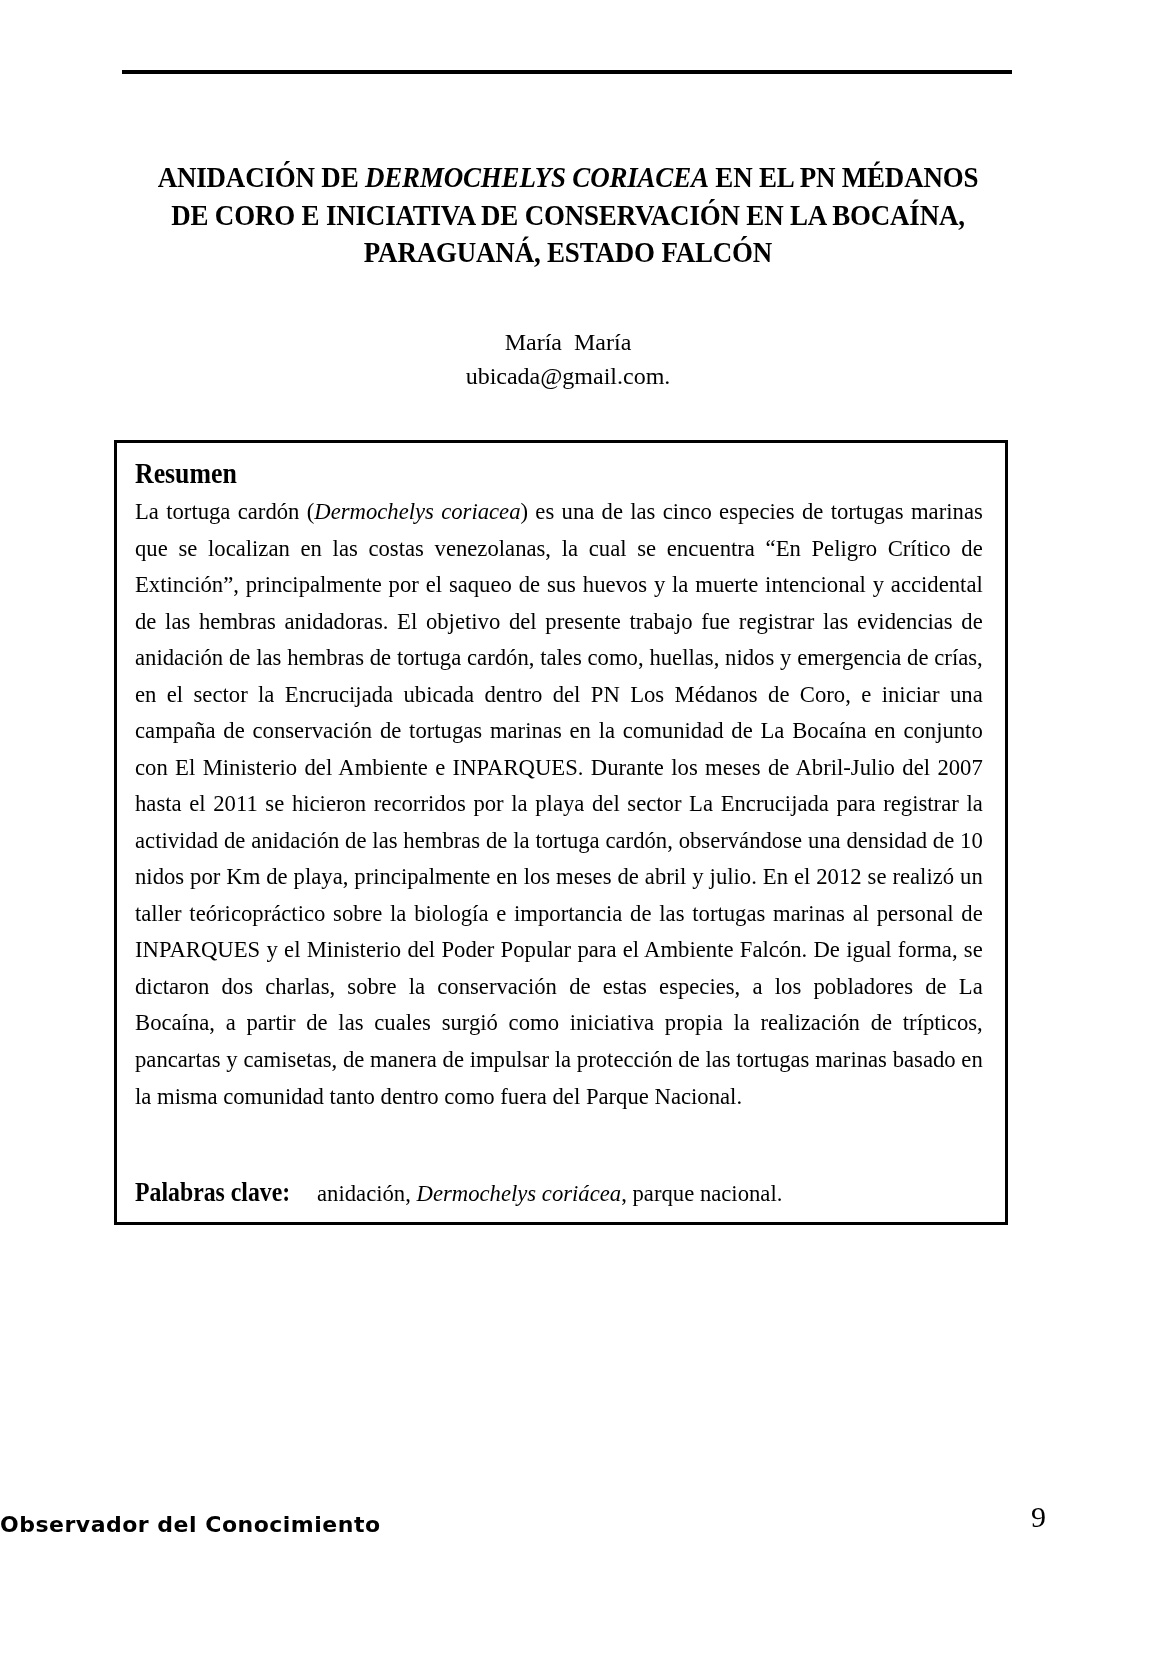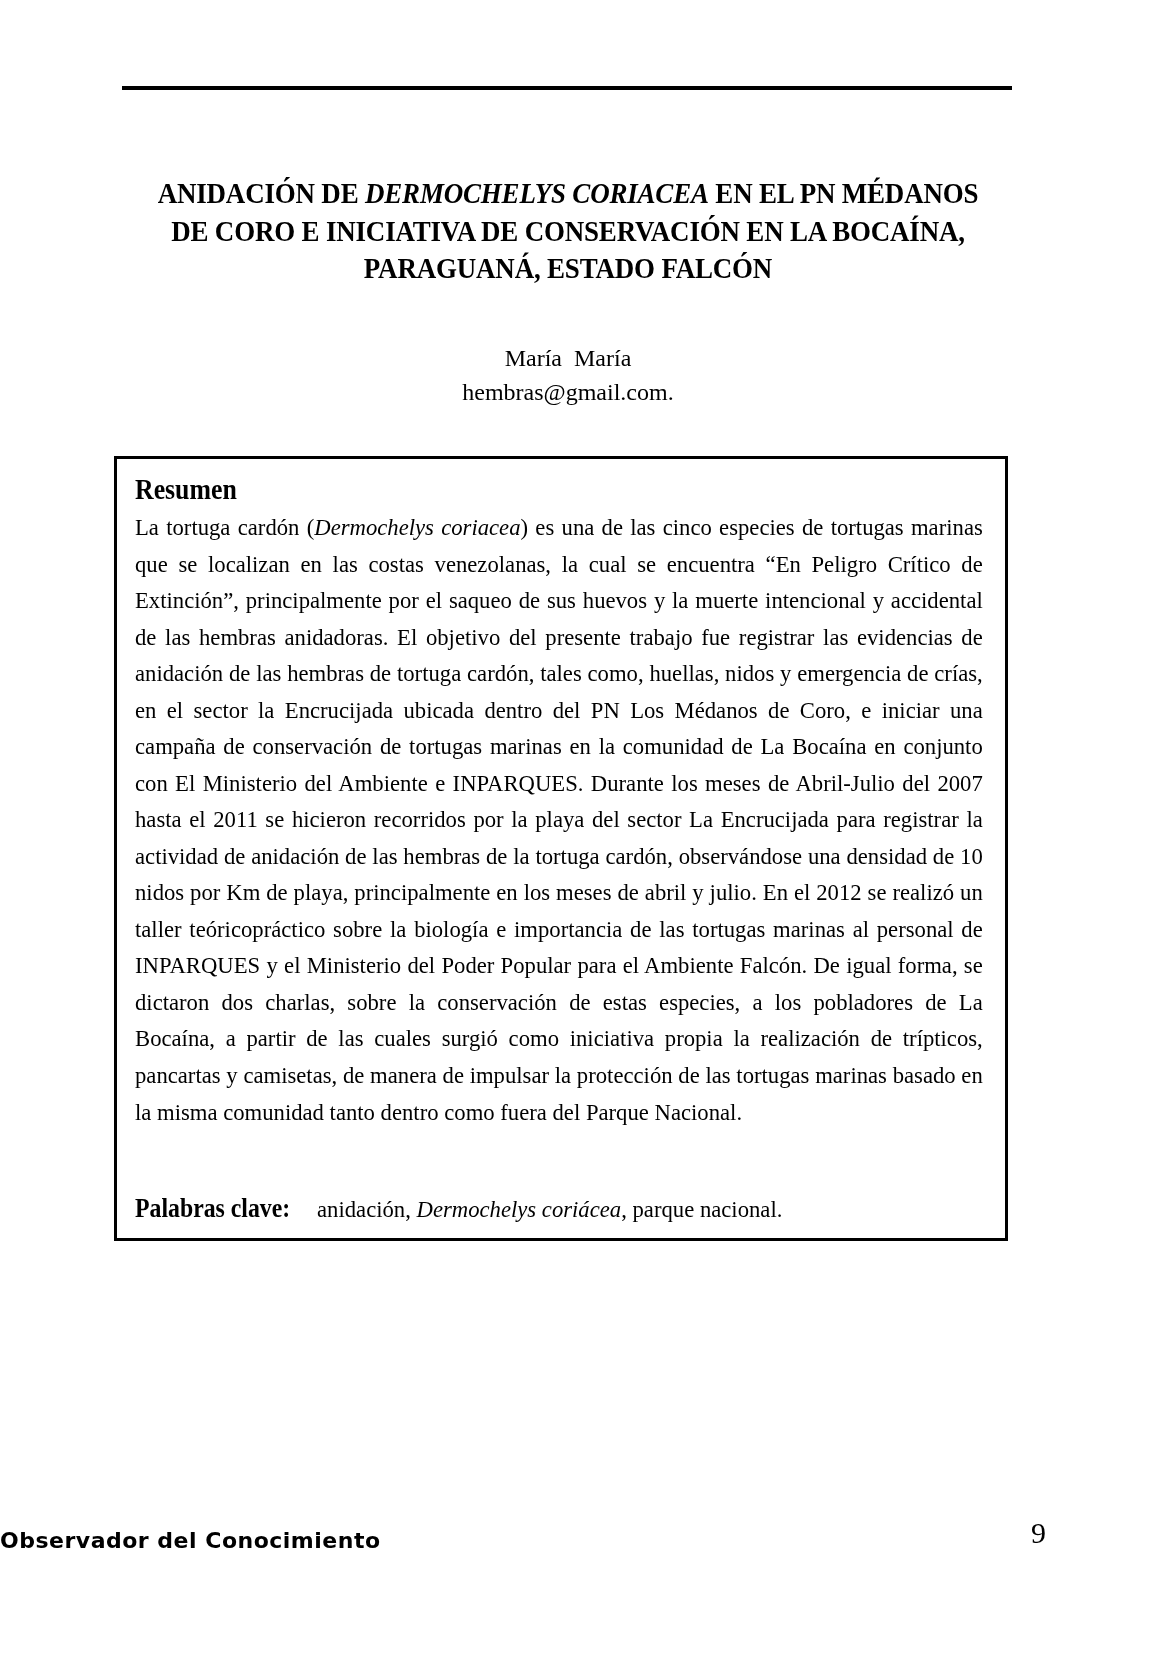--- a/index.html
+++ b/index.html
@@ -11,21 +11,21 @@
     width: 1166px;
     height: 1654px;
     position: relative;
     font-family: "Liberation Serif", "DejaVu Serif", serif;
     color: #000000;
     overflow: hidden;
   }
 
   .page {
     position: absolute;
-    left: 0; top: 16px;
+    left: 0; top: 0;
     width: 1166px;
     height: 1286px;
     box-sizing: border-box;
   }
 
   
   .top-rule {
     position: absolute;
     left: 122px;
     top: 70px;
@@ -144,21 +144,21 @@
 <body>
 
 <div class="page">
 
   <div class="top-rule"></div>
 
   <h1 class="title"><span>ANIDACIÓN DE </span><span class="ital">DERMOCHELYS CORIACEA</span><span> EN EL PN MÉDANOS DE CORO E INICIATIVA DE CONSERVACIÓN EN LA BOCAÍNA, PARAGUANÁ, ESTADO FALCÓN</span></h1>
 
   <div class="author-block">
     <div>María  María</div>
-    <div>hembras@gmail.com.</div>
+    <div>ubicada@gmail.com.</div>
   </div>
 
   <div class="abstract-box">
     <div class="abs-heading">Resumen</div>
     <p class="abs-body"><span>La tortuga cardón (</span><span class="ital">Dermochelys coriacea</span><span>) es una de las cinco especies de tortugas marinas que se localizan en las costas venezolanas, la cual se encuentra “En Peligro Crítico de Extinción”, principalmente por el saqueo de sus huevos y la muerte intencional y accidental de las hembras anidadoras. El objetivo del presente trabajo fue registrar las evidencias de anidación de las hembras de tortuga cardón, tales como, huellas, nidos y emergencia de crías, en el sector la Encrucijada ubicada dentro del PN Los Médanos de Coro, e iniciar una campaña de conservación de tortugas marinas en la comunidad de La Bocaína en conjunto con El Ministerio del Ambiente e INPARQUES. Durante los meses de Abril-Julio del 2007 hasta el 2011 se hicieron recorridos por la playa del sector La Encrucijada para registrar la actividad de anidación de las hembras de la tortuga cardón, observándose una densidad de 10 nidos por Km de playa, principalmente en los meses de abril y julio. En el 2012 se realizó un taller teóricopráctico sobre la biología e importancia de las tortugas marinas al personal de INPARQUES y el Ministerio del Poder Popular para el Ambiente Falcón. De igual forma, se dictaron dos charlas, sobre la conservación de estas especies, a los pobladores de La Bocaína, a partir de las cuales surgió como iniciativa propia la realización de trípticos, pancartas y camisetas, de manera de impulsar la protección de las tortugas marinas basado en la misma comunidad tanto dentro como fuera del Parque Nacional.</span></p>
 
     <div class="keywords"><span class="kw-label">Palabras clave:</span><span> anidación, </span><span class="ital">Dermochelys coriácea</span><span>, parque nacional.</span></div>
   </div>
 
   <div class="footer-title">Observador del Conocimiento</div>

